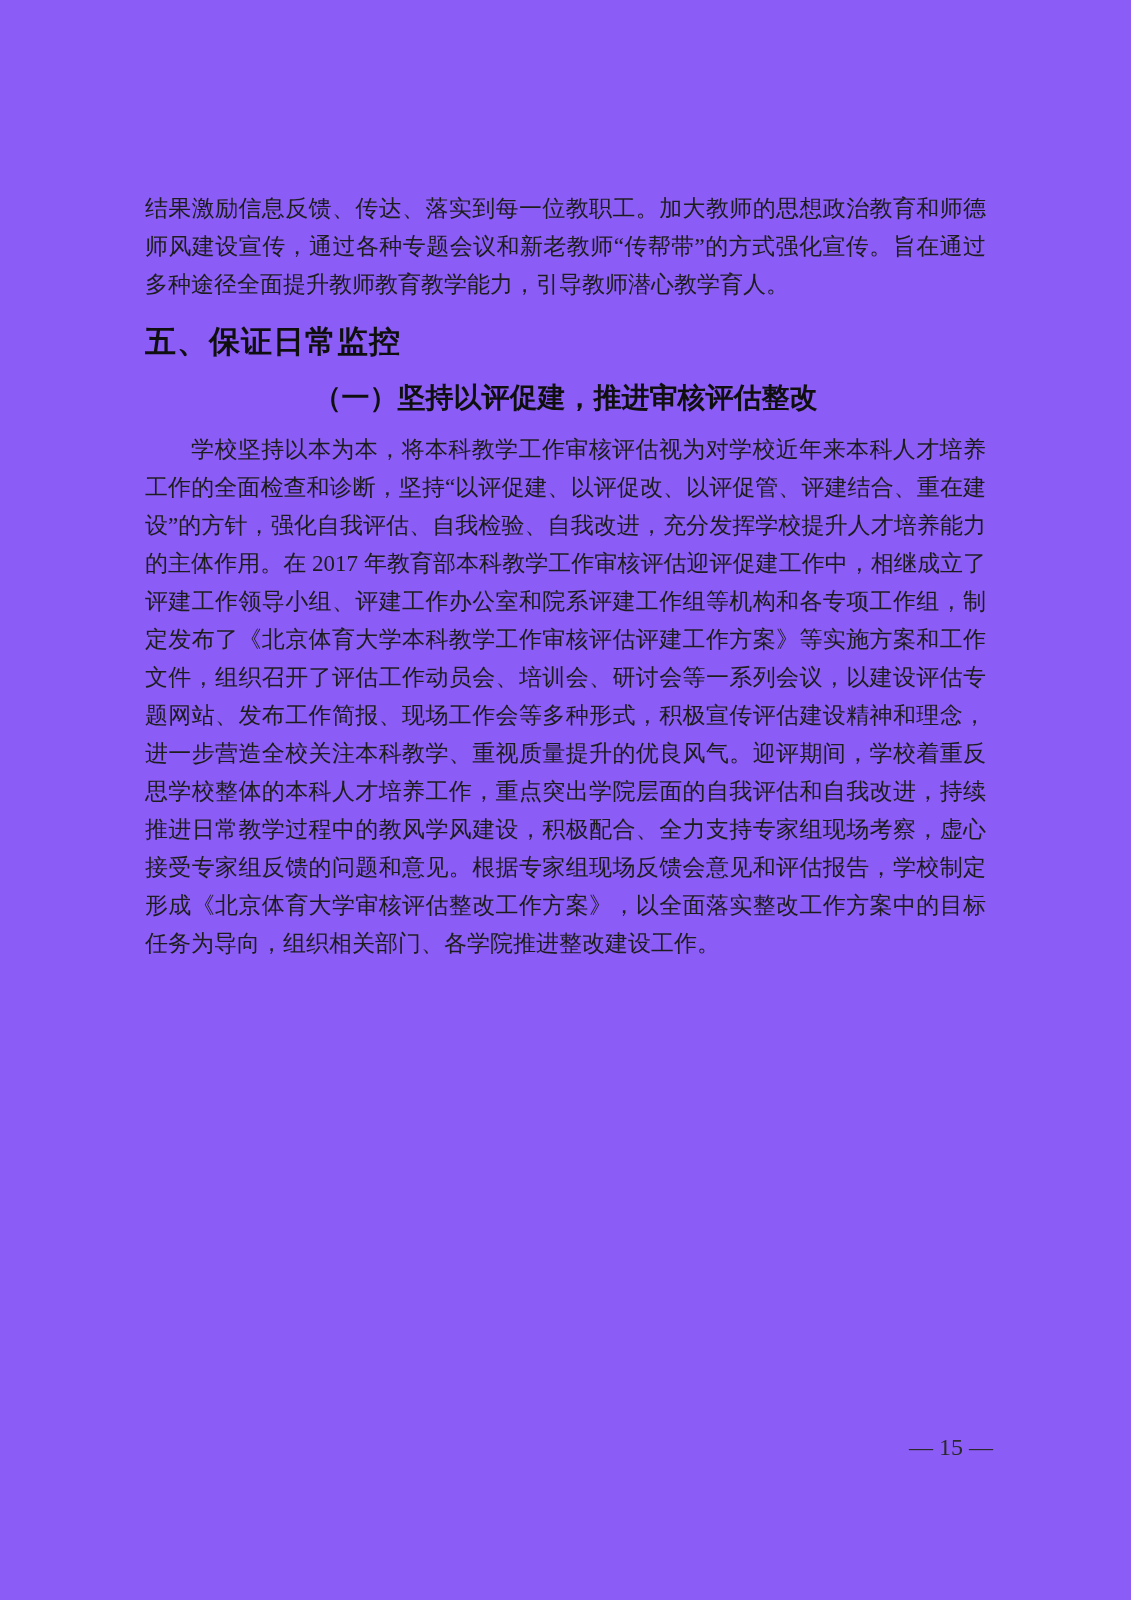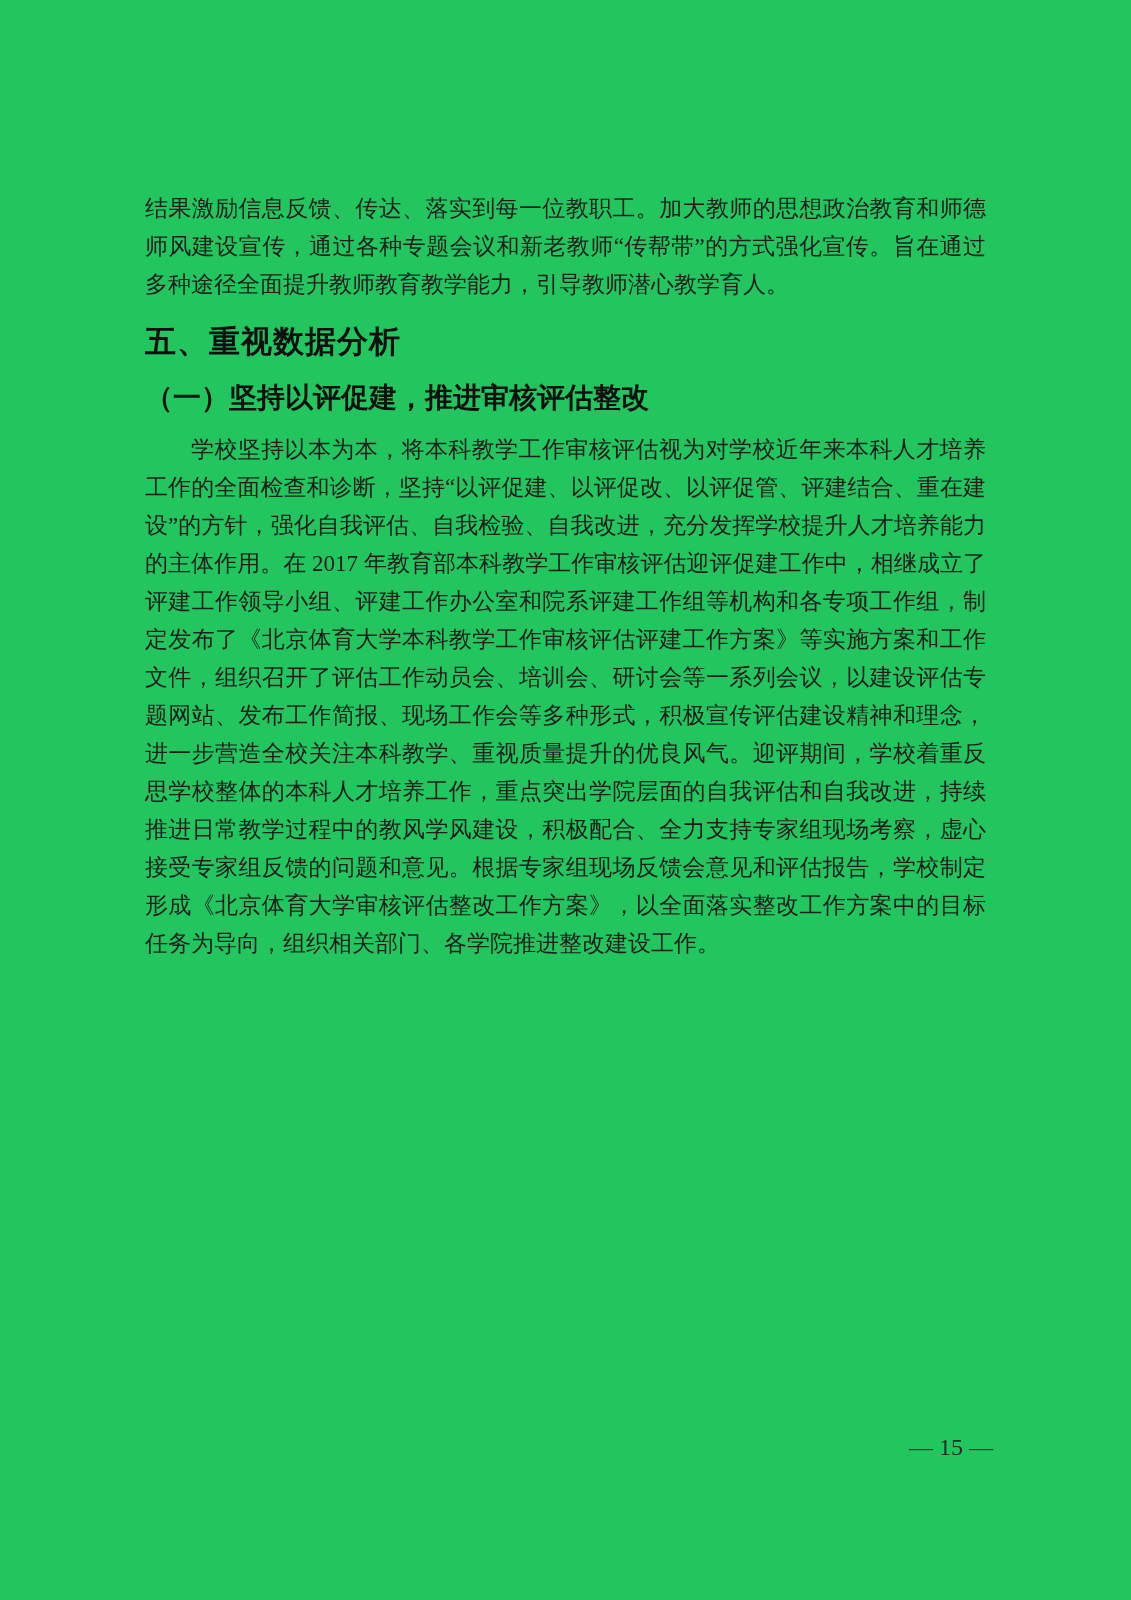--- a/index.html
+++ b/index.html
@@ -13,21 +13,21 @@
     background: #fbfbfa;
     color: #1d1d1d;
     font-family: "Liberation Serif", "DejaVu Serif", serif;
     overflow: hidden;
   }
   .page {
     position: absolute;
     left: 0; top: 0;
     width: 1131px;
     height: 1600px;
-    background: #22c55e;
+    background: #8b5cf6;
   }
   .content {
     position: absolute;
     left: 145px;
     top: 190px;
     width: 841px;
   }
   p.body-text {
     font-size: 23px;
     line-height: 38px;
@@ -47,41 +47,42 @@
     margin: 17px 0 15px 0;
     letter-spacing: 1px;
   }
   h3.subsection-heading {
     font-family: "Liberation Sans", "DejaVu Sans", sans-serif;
     font-weight: bold;
     color: #0f0f0f;
     font-size: 28px;
     line-height: 40px;
     margin: 15px 0 13px 0;
+    text-align: center;
   }
   .page-footer {
     position: absolute;
     top: 1432px;
     right: 138px;
     font-size: 24px;
     line-height: 30px;
     color: #2a2a2a;
     font-family: "Liberation Serif", "DejaVu Serif", serif;
   }
 </style>
 </head>
 <body>
 
 <div class="page">
   <div class="content">
 
     <p class="body-text">结果激励信息反馈、传达、落实到每一位教职工。加大教师的思想政治教育和师德师风建设宣传，通过各种专题会议和新老教师“传帮带”的方式强化宣传。旨在通过多种途径全面提升教师教育教学能力，引导教师潜心教学育人。</p>
 
 
-    <h2 class="section-heading">五、重视数据分析</h2>
+    <h2 class="section-heading">五、保证日常监控</h2>
 
 
     <h3 class="subsection-heading">（一）坚持以评促建，推进审核评估整改</h3>
 
     <p class="body-text indent">学校坚持以本为本，将本科教学工作审核评估视为对学校近年来本科人才培养工作的全面检查和诊断，坚持“以评促建、以评促改、以评促管、评建结合、重在建设”的方针，强化自我评估、自我检验、自我改进，充分发挥学校提升人才培养能力的主体作用。在 2017 年教育部本科教学工作审核评估迎评促建工作中，相继成立了评建工作领导小组、评建工作办公室和院系评建工作组等机构和各专项工作组，制定发布了《北京体育大学本科教学工作审核评估评建工作方案》等实施方案和工作文件，组织召开了评估工作动员会、培训会、研讨会等一系列会议，以建设评估专题网站、发布工作简报、现场工作会等多种形式，积极宣传评估建设精神和理念，进一步营造全校关注本科教学、重视质量提升的优良风气。迎评期间，学校着重反思学校整体的本科人才培养工作，重点突出学院层面的自我评估和自我改进，持续推进日常教学过程中的教风学风建设，积极配合、全力支持专家组现场考察，虚心接受专家组反馈的问题和意见。根据专家组现场反馈会意见和评估报告，学校制定形成《北京体育大学审核评估整改工作方案》，以全面落实整改工作方案中的目标任务为导向，组织相关部门、各学院推进整改建设工作。</p>
 
 
   </div>
 
   <div class="page-footer">— 15 —</div>

